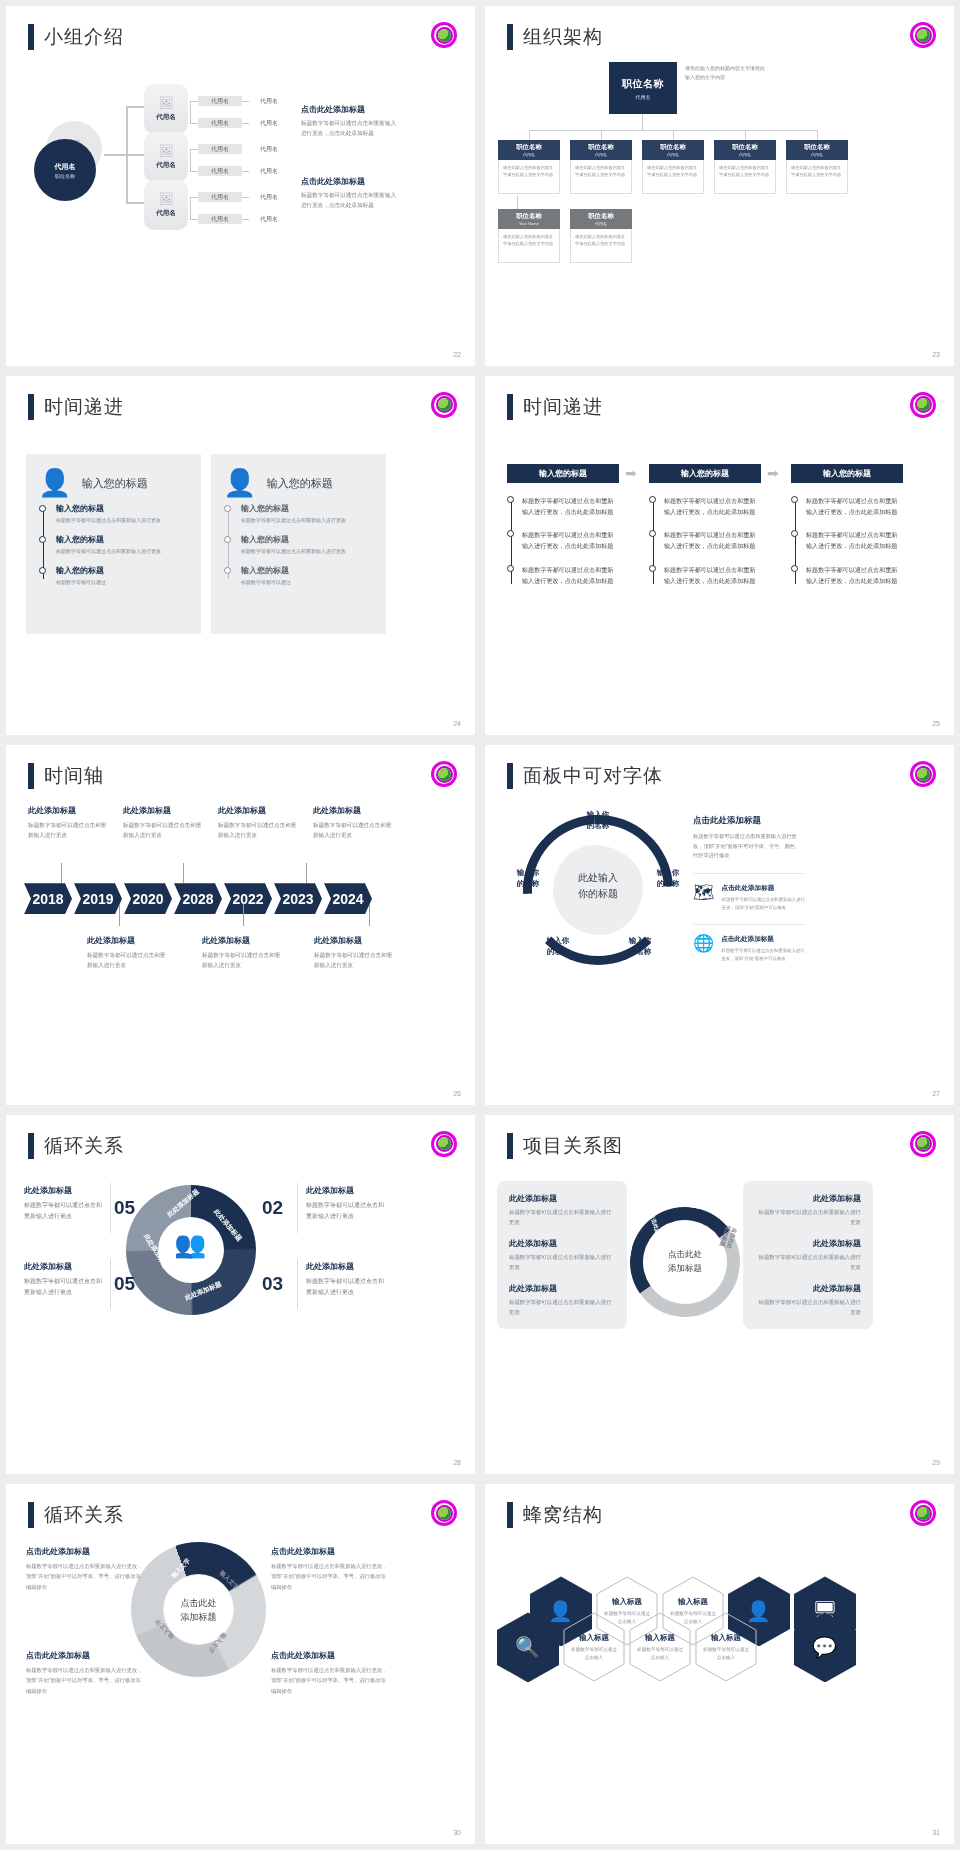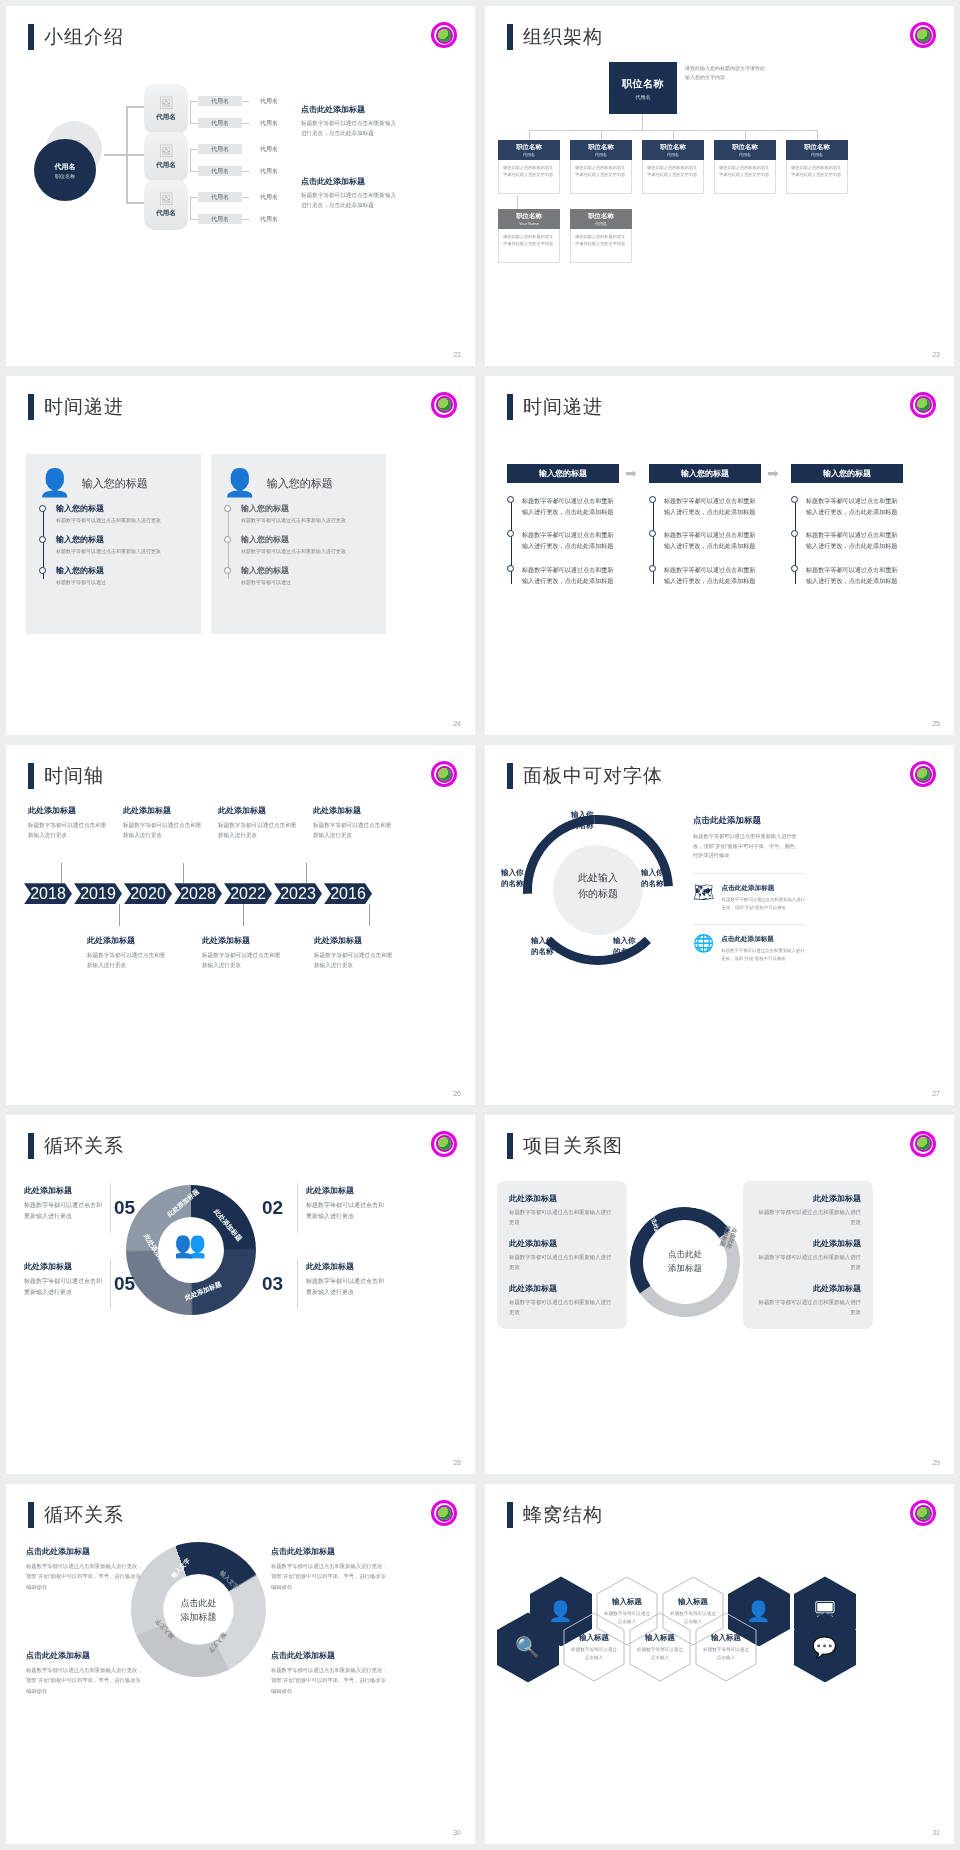--- a/index.html
+++ b/index.html
@@ -96,35 +96,35 @@
   .tp-col .it p { font-size:6.1px; color:#474c52; line-height:1.85; }
   .tp-arrow { position:absolute; top:89px; font-size:14px; color:#b9bdc2; }
 
   
   .tl-top { position:absolute; top:60px; width:82px; }
   .tl-top b, .tl-bot b { font-size:8px; display:block; margin-bottom:4px; }
   .tl-top p, .tl-bot p { font-size:5.6px; color:#7c8187; line-height:1.8; }
   .tl-bot { position:absolute; top:190px; width:82px; }
   .tl-tick { position:absolute; width:1px; background:#9aa0a6; }
   .tl-bar { position:absolute; left:18px; top:138px; display:flex; }
-  .tl-yr { height:21px; background:#1b3050; color:#fff; font-size:16px; font-weight:normal;
+  .tl-yr { height:31px; background:#1b3050; color:#fff; font-size:14px; font-weight:bold;
            display:flex; align-items:center; justify-content:center; width:48px; margin-right:2px;
            clip-path:polygon(0 0, calc(100% - 7px) 0, 100% 50%, calc(100% - 7px) 100%, 0 100%, 7px 50%); }
 
   
   .ring { position:absolute; left:38px; top:70px; width:150px; height:150px; }
   .ring .blob { position:absolute; left:30px; top:30px; width:90px; height:90px; background:#eceeef;
                 border-radius:46% 54% 48% 52% / 50% 46% 54% 50%; }
   .ring .ctr { position:absolute; left:30px; top:55px; width:90px; text-align:center;
                font-size:10px; color:#3a3f45; line-height:1.6; }
   .ring .arc { position:absolute; width:150px; height:150px; border:9px solid transparent; border-radius:50%; }
   .ring .a1 { border-top-color:#1b3050; transform:rotate(-48deg); }
   .ring .a2 { border-top-color:#1b3050; transform:rotate(42deg); }
   .ring .a3 { border-bottom-color:#1b3050; transform:rotate(0deg); }
-  .ring .lb { position:absolute; font-size:7.5px; font-weight:bold; line-height:1.5; color:#1b3050; }
+  .ring .lb { position:absolute; font-size:7.5px; font-weight:bold; text-align:center; line-height:1.5; color:#1b3050; }
   .ind-r { position:absolute; left:208px; top:70px; width:112px; }
   .ind-r h4 { font-size:8.5px; margin-bottom:5px; }
   .ind-r .lead { font-size:5.2px; color:#83888e; line-height:1.85; }
   .ind-row { display:flex; align-items:flex-start; margin-top:12px; padding-top:10px; border-top:1px solid #e6e8ea; }
   .ind-row .ic { font-size:17px; margin-right:7px; line-height:1; color:#1b3050; }
   .ind-row b { font-size:6.6px; display:block; margin-bottom:3px; }
   .ind-row p { font-size:4.4px; color:#8b9097; line-height:1.8; }
 
   
   .c4 { position:absolute; left:120px; top:70px; width:130px; height:130px; }
@@ -499,21 +499,21 @@
     <div class="tl-tick" style="left:177px; top:118px; height:20px;"></div>
     <div class="tl-tick" style="left:300px; top:118px; height:20px;"></div>
 
     <div class="tl-bar">
       <div class="tl-yr">2018</div>
       <div class="tl-yr">2019</div>
       <div class="tl-yr">2020</div>
       <div class="tl-yr">2028</div>
       <div class="tl-yr">2022</div>
       <div class="tl-yr">2023</div>
-      <div class="tl-yr">2016</div>
+      <div class="tl-yr">2024</div>
     </div>
 
     <div class="tl-tick" style="left:113px; top:159px; height:22px;"></div>
     <div class="tl-tick" style="left:237px; top:159px; height:22px;"></div>
     <div class="tl-tick" style="left:363px; top:159px; height:22px;"></div>
 
     <div class="tl-bot" style="left:81px;">
       <b>此处添加标题</b>
       <p>标题数字等都可以通过点击和重新输入进行更改</p>
     </div>

